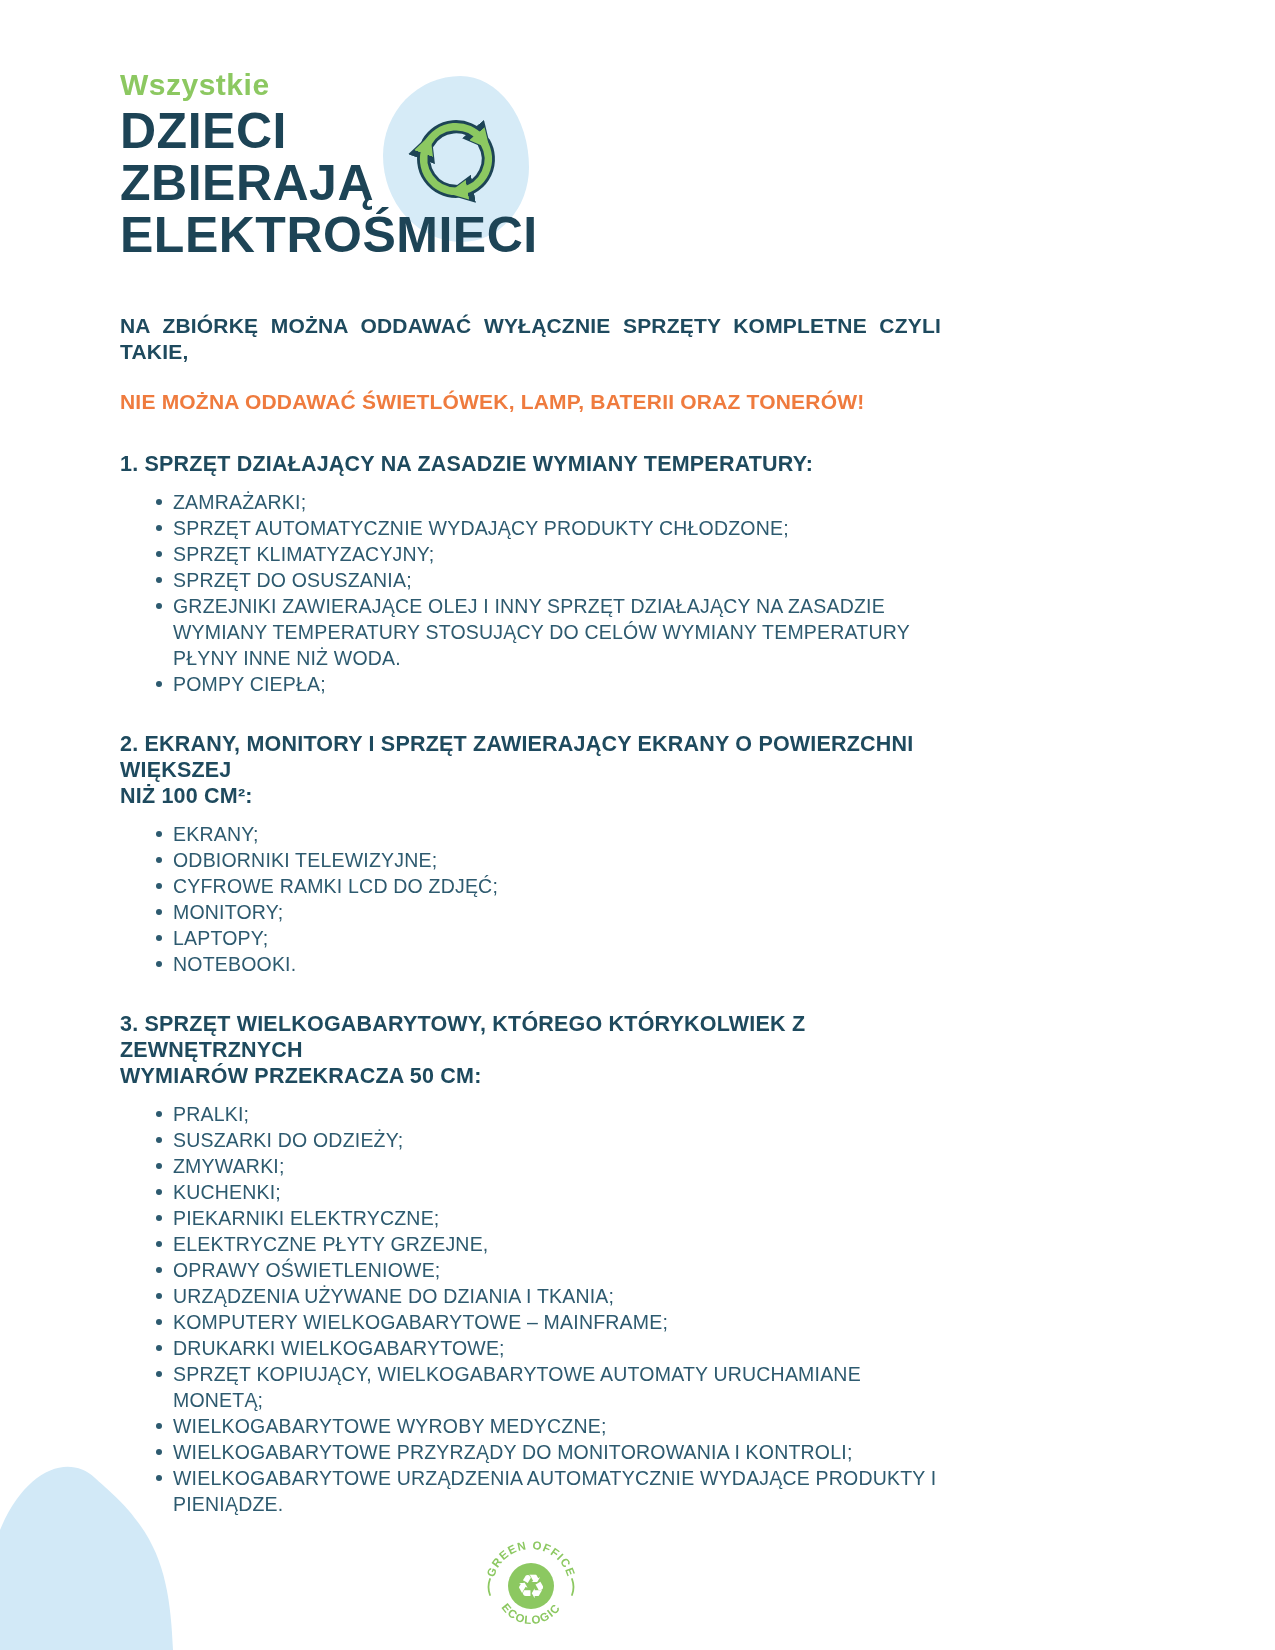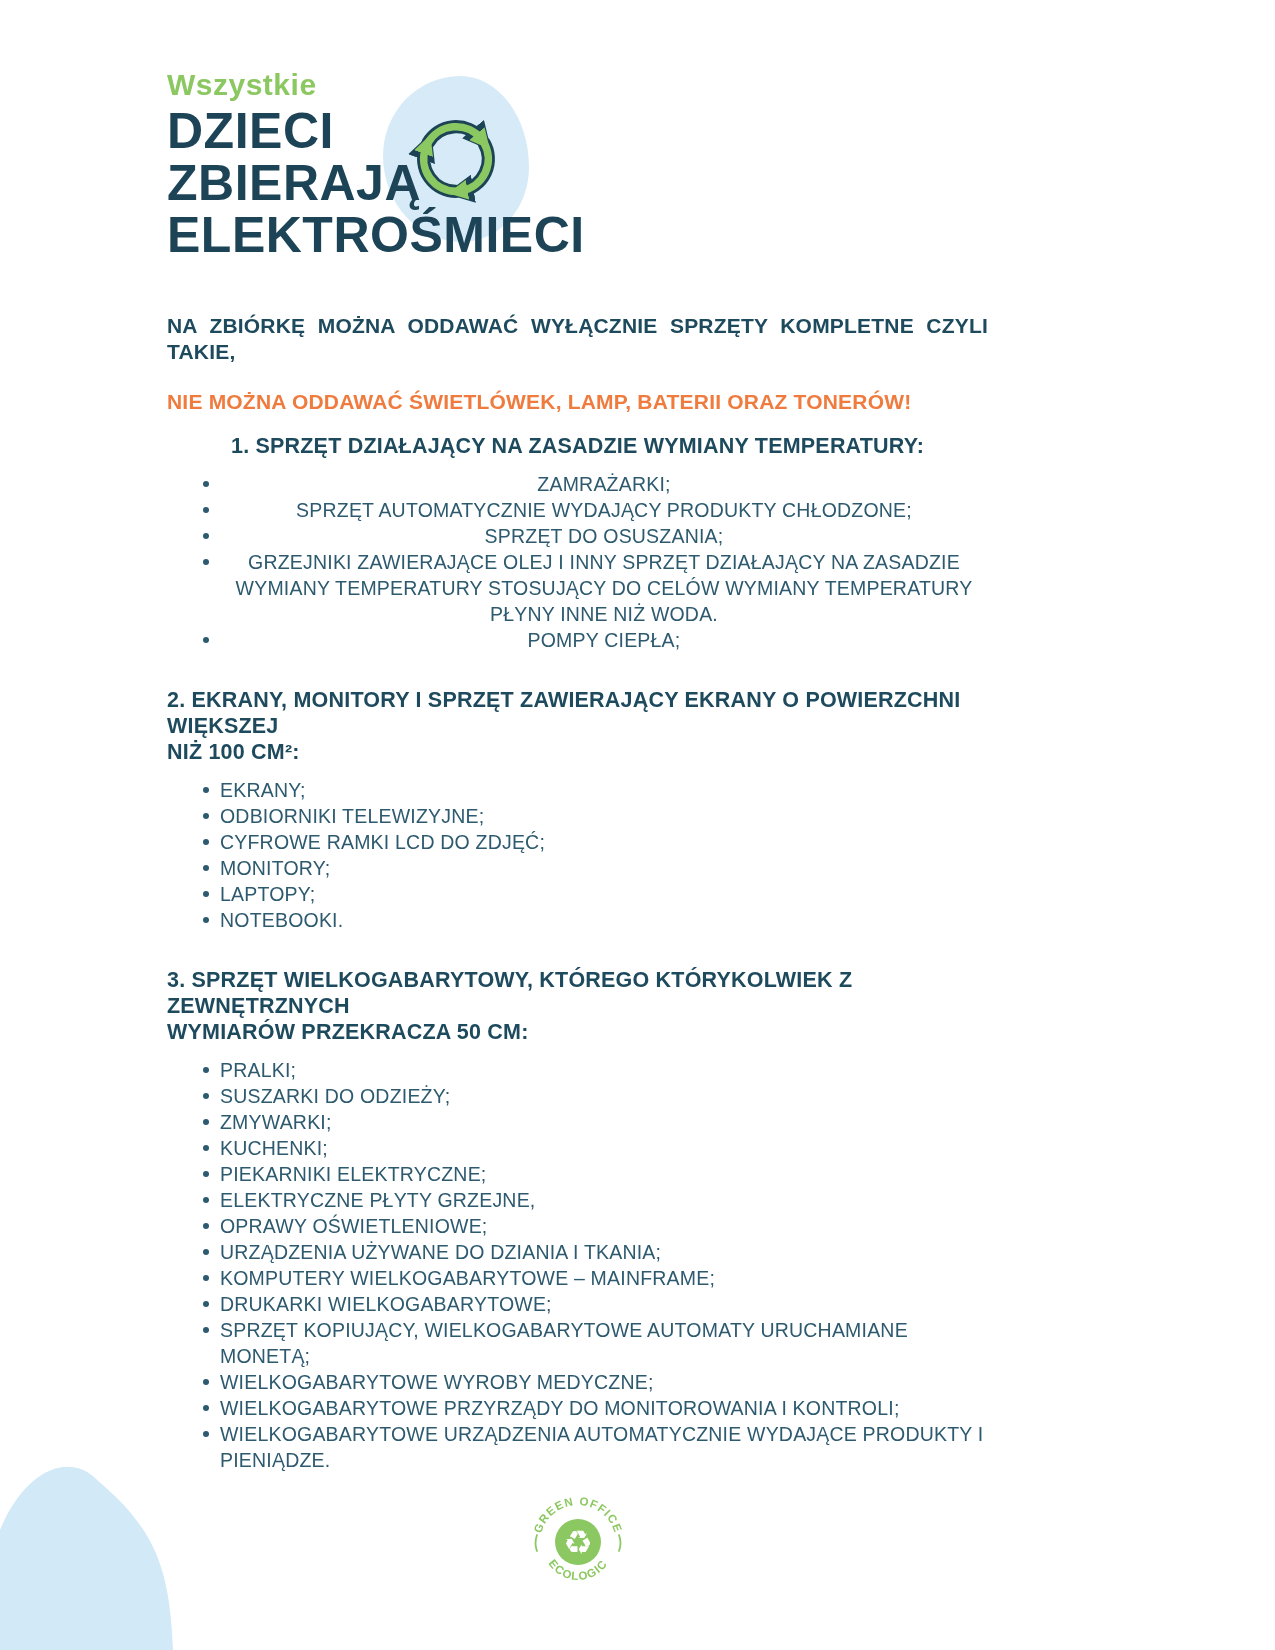--- a/index.html
+++ b/index.html
@@ -1,39 +1,39 @@
 <!DOCTYPE html>
 <html><head>
 <meta charset="utf-8">
 <style>
   html,body { margin:0; padding:0; background:#ffffff; }
   .page {
     position:relative; width:1111px; height:1650px; overflow:hidden;
-    background:#ffffff; font-family:"Liberation Sans", sans-serif;padding-left:47px;
+    background:#ffffff; font-family:"Liberation Sans", sans-serif;
   }
   .content { position:relative; z-index:1; padding:0 170px 0 120px; }
 
   
   .pretitle { padding-top:68px; font-size:30px; font-weight:700; color:#8cc861; letter-spacing:0.5px; }
   .title { margin-top:3px; font-size:50px; line-height:52px; font-weight:700;
            color:#1d4456; letter-spacing:0.5px; }
   .header-blob {
     position:absolute; left:383px; top:76px; width:146px; height:166px;
     background:#d6ebf7; border-radius:53% 47% 46% 54% / 48% 55% 45% 52%;
     display:flex; align-items:center; justify-content:center; z-index:0;
   }
 
   
   .intro { margin-top:52px; font-size:21px; line-height:26px; font-weight:700; color:#1e4a5e; letter-spacing:0.2px; }
   .intro-line-justify { text-align:justify; text-align-last:justify; }
   .warning { margin-top:24px; font-size:21px; line-height:26px; font-weight:700; color:#ef7b3e; letter-spacing:0.2px; }
 
   
   .section { margin-top:34px; }
-  .section-first { margin-top:18px;text-align:center; }
+  .section-first { margin-top:36px; }
   .h-line { font-size:21.5px; line-height:26px; font-weight:700; color:#1e4a5e; letter-spacing:0.2px; }
   ul.items { list-style:none; margin:12px 0 0 0; padding:0 0 0 33px; }
   ul.items li {
     position:relative; padding-left:20px; font-size:19.5px; line-height:26px;
     color:#2d5a6f; letter-spacing:0.2px;
   }
   ul.items li::before {
     content:""; position:absolute; left:3px; top:10px; width:6px; height:6px;
     border-radius:50%; background:#2d5a6f;
   }
@@ -93,20 +93,21 @@
     </div>
     <div class="warning">NIE MOŻNA ODDAWAĆ ŚWIETLÓWEK, LAMP, BATERII ORAZ TONERÓW!</div>
 
     <div class="section section-first">
       <div>
         <div class="h-line">1. SPRZĘT DZIAŁAJĄCY NA ZASADZIE WYMIANY TEMPERATURY:</div>
       </div>
       <ul class="items">
           <li>ZAMRAŻARKI;</li>
           <li>SPRZĘT AUTOMATYCZNIE WYDAJĄCY PRODUKTY CHŁODZONE;</li>
+          <li>SPRZĘT KLIMATYZACYJNY;</li>
           <li>SPRZĘT DO OSUSZANIA;</li>
           <li>GRZEJNIKI ZAWIERAJĄCE OLEJ I INNY SPRZĘT DZIAŁAJĄCY NA ZASADZIE WYMIANY TEMPERATURY STOSUJĄCY DO CELÓW WYMIANY TEMPERATURY PŁYNY INNE NIŻ WODA.</li>
           <li>POMPY CIEPŁA;</li>
         </ul>
     </div>
 
     <div class="section">
       <div>
         <div class="h-line">2. EKRANY, MONITORY I SPRZĘT ZAWIERAJĄCY EKRANY O POWIERZCHNI WIĘKSZEJ</div>
         <div class="h-line">NIŻ 100 CM²:</div>

